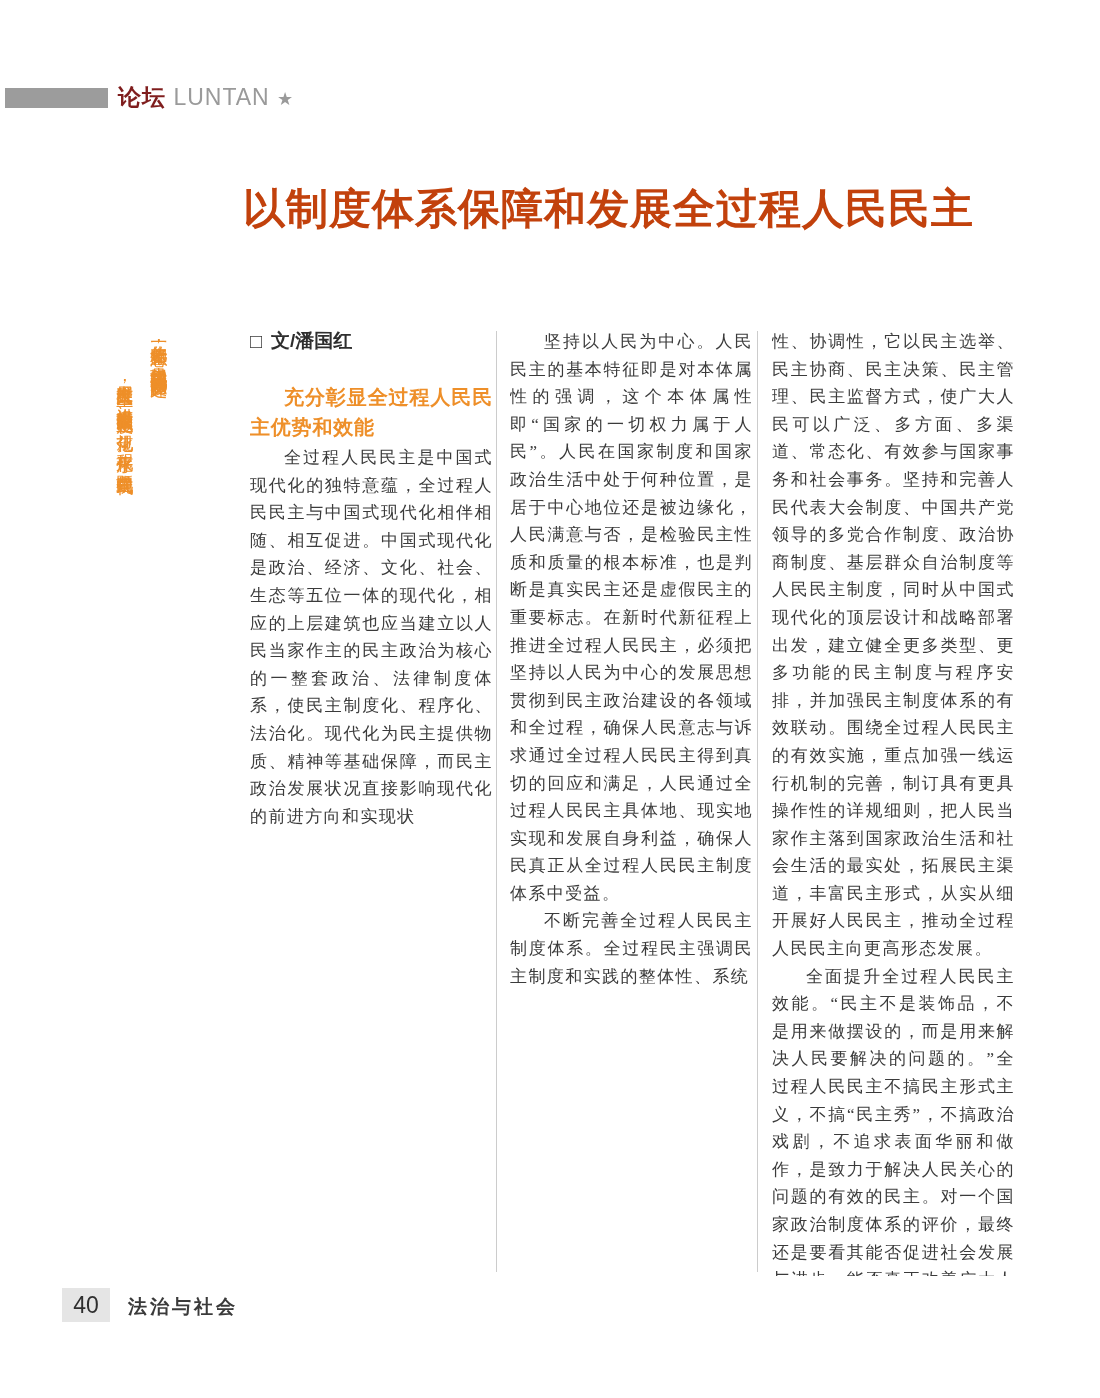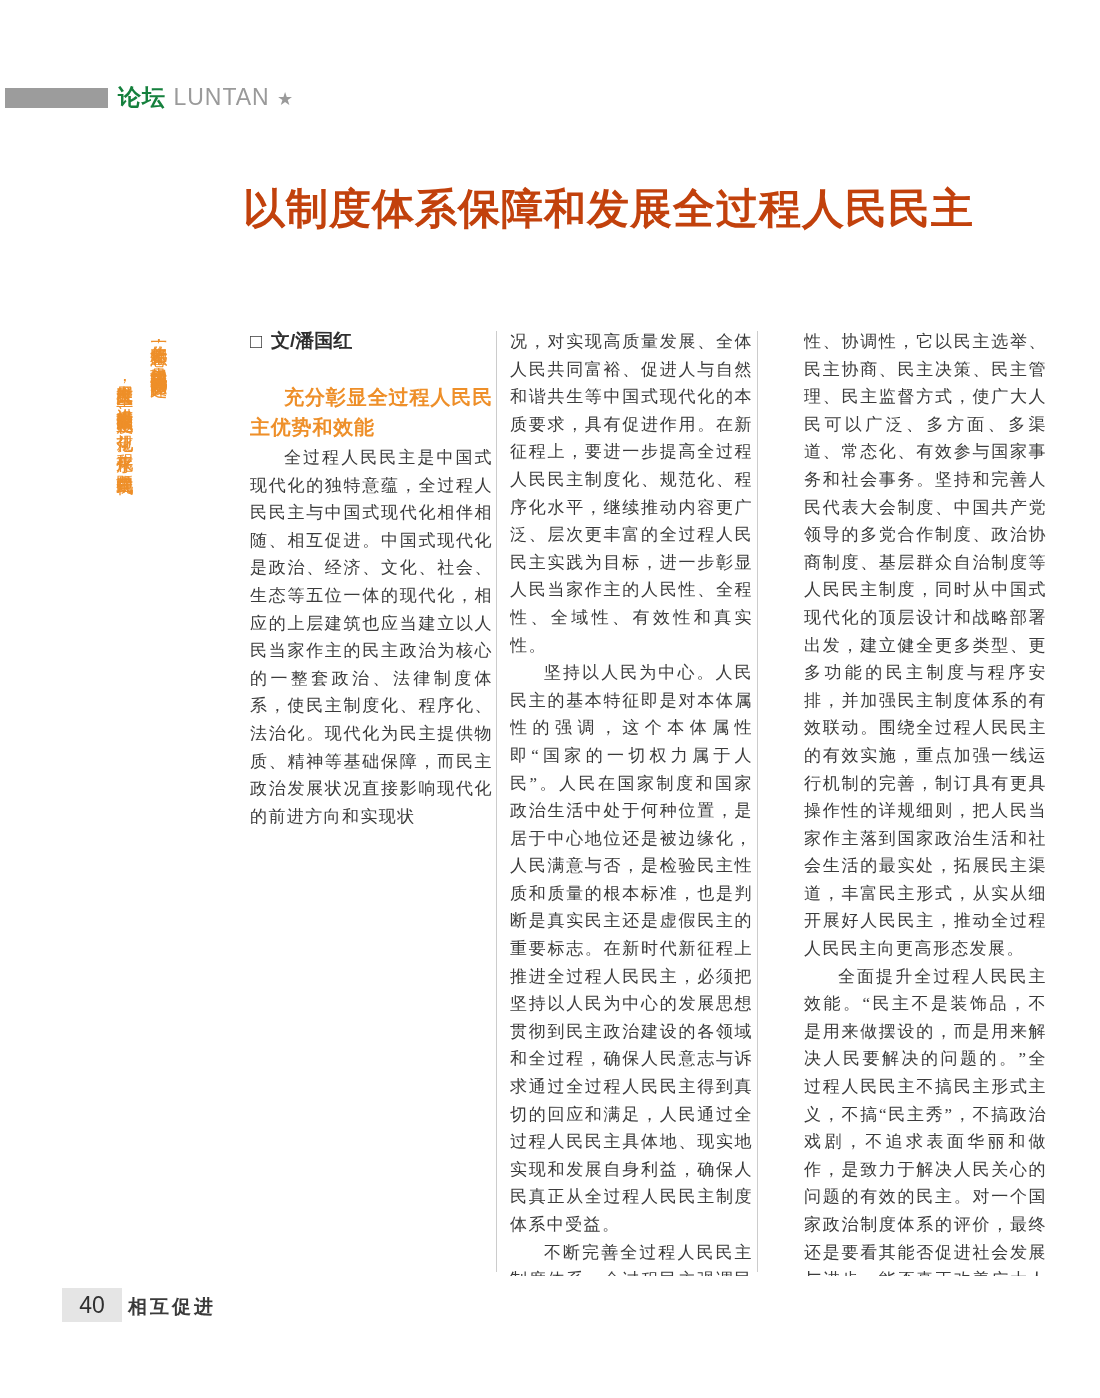--- a/index.html
+++ b/index.html
@@ -12,21 +12,21 @@
   
   .masthead-bar {
     position:absolute; left:5px; top:88px; width:103px; height:20px;
     background:#9c9c9c;
   }
   .masthead-text {
     position:absolute; left:118px; top:82px; white-space:nowrap;
     font-family:"Liberation Sans","DejaVu Sans",sans-serif;
     font-size:23px; color:#9a9a9a; letter-spacing:1px;
   }
-  .masthead-text .cn { font-weight:bold; color:#15803d;text-align:center; }
+  .masthead-text .cn { font-weight:bold; color:#7f1d1d;text-align:center; }
   .masthead-text .star { font-size:18px; color:#9a9a9a; }
   
   .page-title {
     position:absolute; left:243px; top:181px; white-space:nowrap;
     font-family:"Liberation Sans","DejaVu Sans",sans-serif;
     font-size:42px; font-weight:bold; color:#c2410c; letter-spacing:1px;
   }
   
   .pq {
     position:absolute;
@@ -37,21 +37,21 @@
   }
   .pq-right { left:148px; top:332px; height:600px; }
   .pq-left  { left:114px; top:372px; height:775px; }
   
   .col {
     position:absolute; top:328px; width:243px; height:948px; overflow:hidden;
     color:#3b3b3b;
   }
   .col-1 { left:250px; }
   .col-2 { left:510px; }
-  .col-3 { left:804px; }
+  .col-3 { left:772px; }
   .col-rule {
     position:absolute; top:331px; width:1px; height:941px; background:#cccccc;
   }
   .rule-1 { left:496px; }
   .rule-2 { left:757px; }
   .byline {
     display:flex; align-items:center; gap:9px; margin-bottom:28px;
     font-family:"Liberation Sans","DejaVu Sans",sans-serif;
     font-size:19px; font-weight:bold; color:#2e2e2e;
   }
@@ -63,21 +63,21 @@
   }
   .no-indent { text-indent:0; }
   .section-heading {
     font-family:"Liberation Sans","DejaVu Sans",sans-serif;
     font-size:20px; font-weight:bold; color:#ee8f29;
     line-height:30px; letter-spacing:0.8px; text-indent:34px;
     margin:10px 0 2px 0; text-align:justify; word-break:break-all;
   }
   
   .footer-page-box {
-    position:absolute; left:62px; top:1288px; width:60px; height:34px;
+    position:absolute; left:62px; top:1288px; width:48px; height:34px;
     background:#e5e5e5; color:#2f2f2f; text-align:center; line-height:34px;
     font-family:"Liberation Sans","DejaVu Sans",sans-serif; font-size:23px;
   }
   .footer-journal {
     position:absolute; left:128px; top:1294px;
     font-family:"Liberation Sans","DejaVu Sans",sans-serif;
     font-size:19px; font-weight:bold; color:#3a3a3a; letter-spacing:3px;
   }
 </style>
 </head>
@@ -104,26 +104,25 @@
   <div class="col col-1">
     <div class="byline">
       <span class="marker">□</span>
       <span>文/潘国红</span>
     </div>
     <h2 class="section-heading">充分彰显全过程人民民主优势和效能</h2>
     <p class="body-para">全过程人民民主是中国式现代化的独特意蕴，全过程人民民主与中国式现代化相伴相随、相互促进。中国式现代化是政治、经济、文化、社会、生态等五位一体的现代化，相应的上层建筑也应当建立以人民当家作主的民主政治为核心的一整套政治、法律制度体系，使民主制度化、程序化、法治化。现代化为民主提供物质、精神等基础保障，而民主政治发展状况直接影响现代化的前进方向和实现状</p>
   </div>
 
   <div class="col col-2">
-    <p class="body-para no-indent">况，对实现高质量发展、全体人民共同富裕、促进人与自然和谐共生等中国式现代化的本质要求，具有促进作用。在新征程上，要进一步提高全过程人民民主制度化、规范化、程序化水平，继续推动内容更广泛、层次更丰富的全过程人民民主实践为目标，进一步彰显人民当家作主的人民性、全程性、全域性、有效性和真实性。</p>
     <p class="body-para">坚持以人民为中心。人民民主的基本特征即是对本体属性的强调，这个本体属性即“国家的一切权力属于人民”。人民在国家制度和国家政治生活中处于何种位置，是居于中心地位还是被边缘化，人民满意与否，是检验民主性质和质量的根本标准，也是判断是真实民主还是虚假民主的重要标志。在新时代新征程上推进全过程人民民主，必须把坚持以人民为中心的发展思想贯彻到民主政治建设的各领域和全过程，确保人民意志与诉求通过全过程人民民主得到真切的回应和满足，人民通过全过程人民民主具体地、现实地实现和发展自身利益，确保人民真正从全过程人民民主制度体系中受益。</p>
     <p class="body-para">不断完善全过程人民民主制度体系。全过程民主强调民主制度和实践的整体性、系统</p>
   </div>
 
   <div class="col col-3">
     <p class="body-para no-indent">性、协调性，它以民主选举、民主协商、民主决策、民主管理、民主监督方式，使广大人民可以广泛、多方面、多渠道、常态化、有效参与国家事务和社会事务。坚持和完善人民代表大会制度、中国共产党领导的多党合作制度、政治协商制度、基层群众自治制度等人民民主制度，同时从中国式现代化的顶层设计和战略部署出发，建立健全更多类型、更多功能的民主制度与程序安排，并加强民主制度体系的有效联动。围绕全过程人民民主的有效实施，重点加强一线运行机制的完善，制订具有更具操作性的详规细则，把人民当家作主落到国家政治生活和社会生活的最实处，拓展民主渠道，丰富民主形式，从实从细开展好人民民主，推动全过程人民民主向更高形态发展。</p>
     <p class="body-para">全面提升全过程人民民主效能。“民主不是装饰品，不是用来做摆设的，而是用来解决人民要解决的问题的。”全过程人民民主不搞民主形式主义，不搞“民主秀”，不搞政治戏剧，不追求表面华丽和做作，是致力于解决人民关心的问题的有效的民主。对一个国家政治制度体系的评价，最终还是要看其能否促进社会发展与进步，能否真正改善广大人民群众的生活。密切</p>
   </div>
 
   <div class="footer-page-box">40</div>
-  <div class="footer-journal">相互促进</div>
+  <div class="footer-journal">法治与社会</div>
 
 </div>
 
 </body></html>

